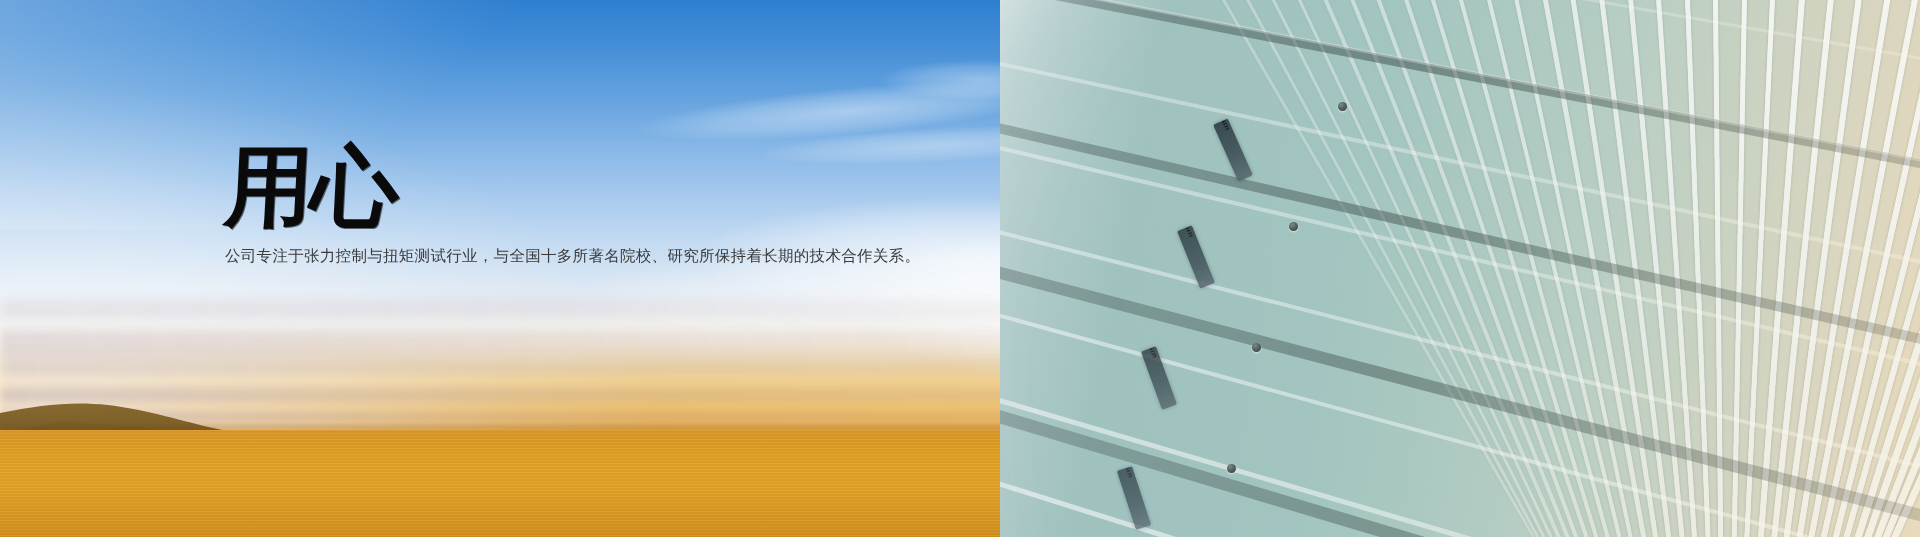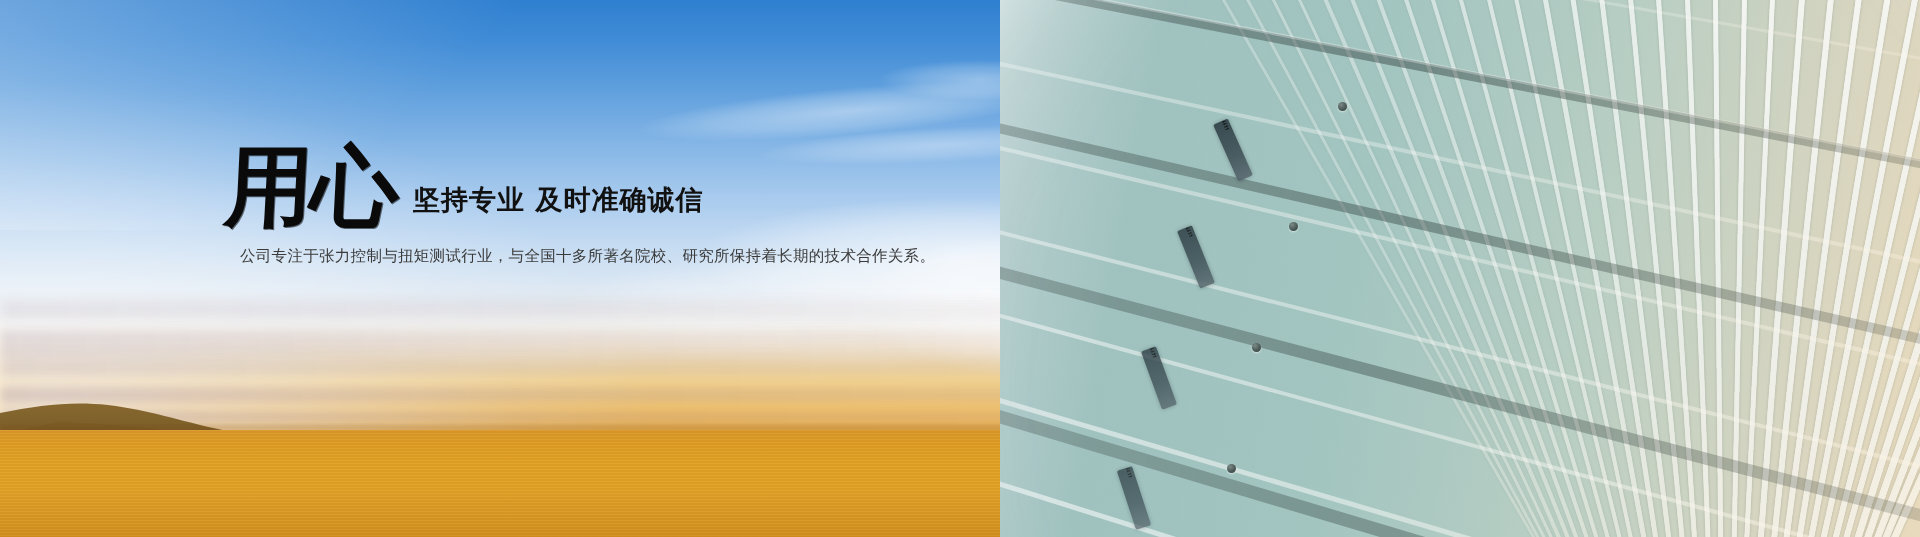--- a/index.html
+++ b/index.html
@@ -166,21 +166,20 @@
     padding-bottom:12px;
   }
   .desc{
     margin-top:16px;
     font-family:"DejaVu Sans","Liberation Sans",sans-serif;
     font-size:15.5px;
     font-weight:400;
     color:#3a3a3a;
     letter-spacing:0.3px;
     white-space:nowrap;
-    margin-left:15px;
   }
 
   
   .building{
     position:absolute;
     right:0; top:0;
     width:920px; height:537px;
     overflow:hidden;
   }
   .bld-clip{
@@ -418,18 +417,17 @@
           <u style="left: 32%; top: 54%;"></u>
         </div>
       <div class="bld-rim"></div>
 
     </div>
   </div>
 
   <div class="copy">
     <div class="headline-row">
       <div class="calligraphy">用心</div>
-      <div class="tagline">坚持专业  及时准确诚信</div>
     </div>
     <div class="desc">公司专注于张力控制与扭矩测试行业，与全国十多所著名院校、研究所保持着长期的技术合作关系。</div>
   </div>
 
 </div>
 
 </body></html>

